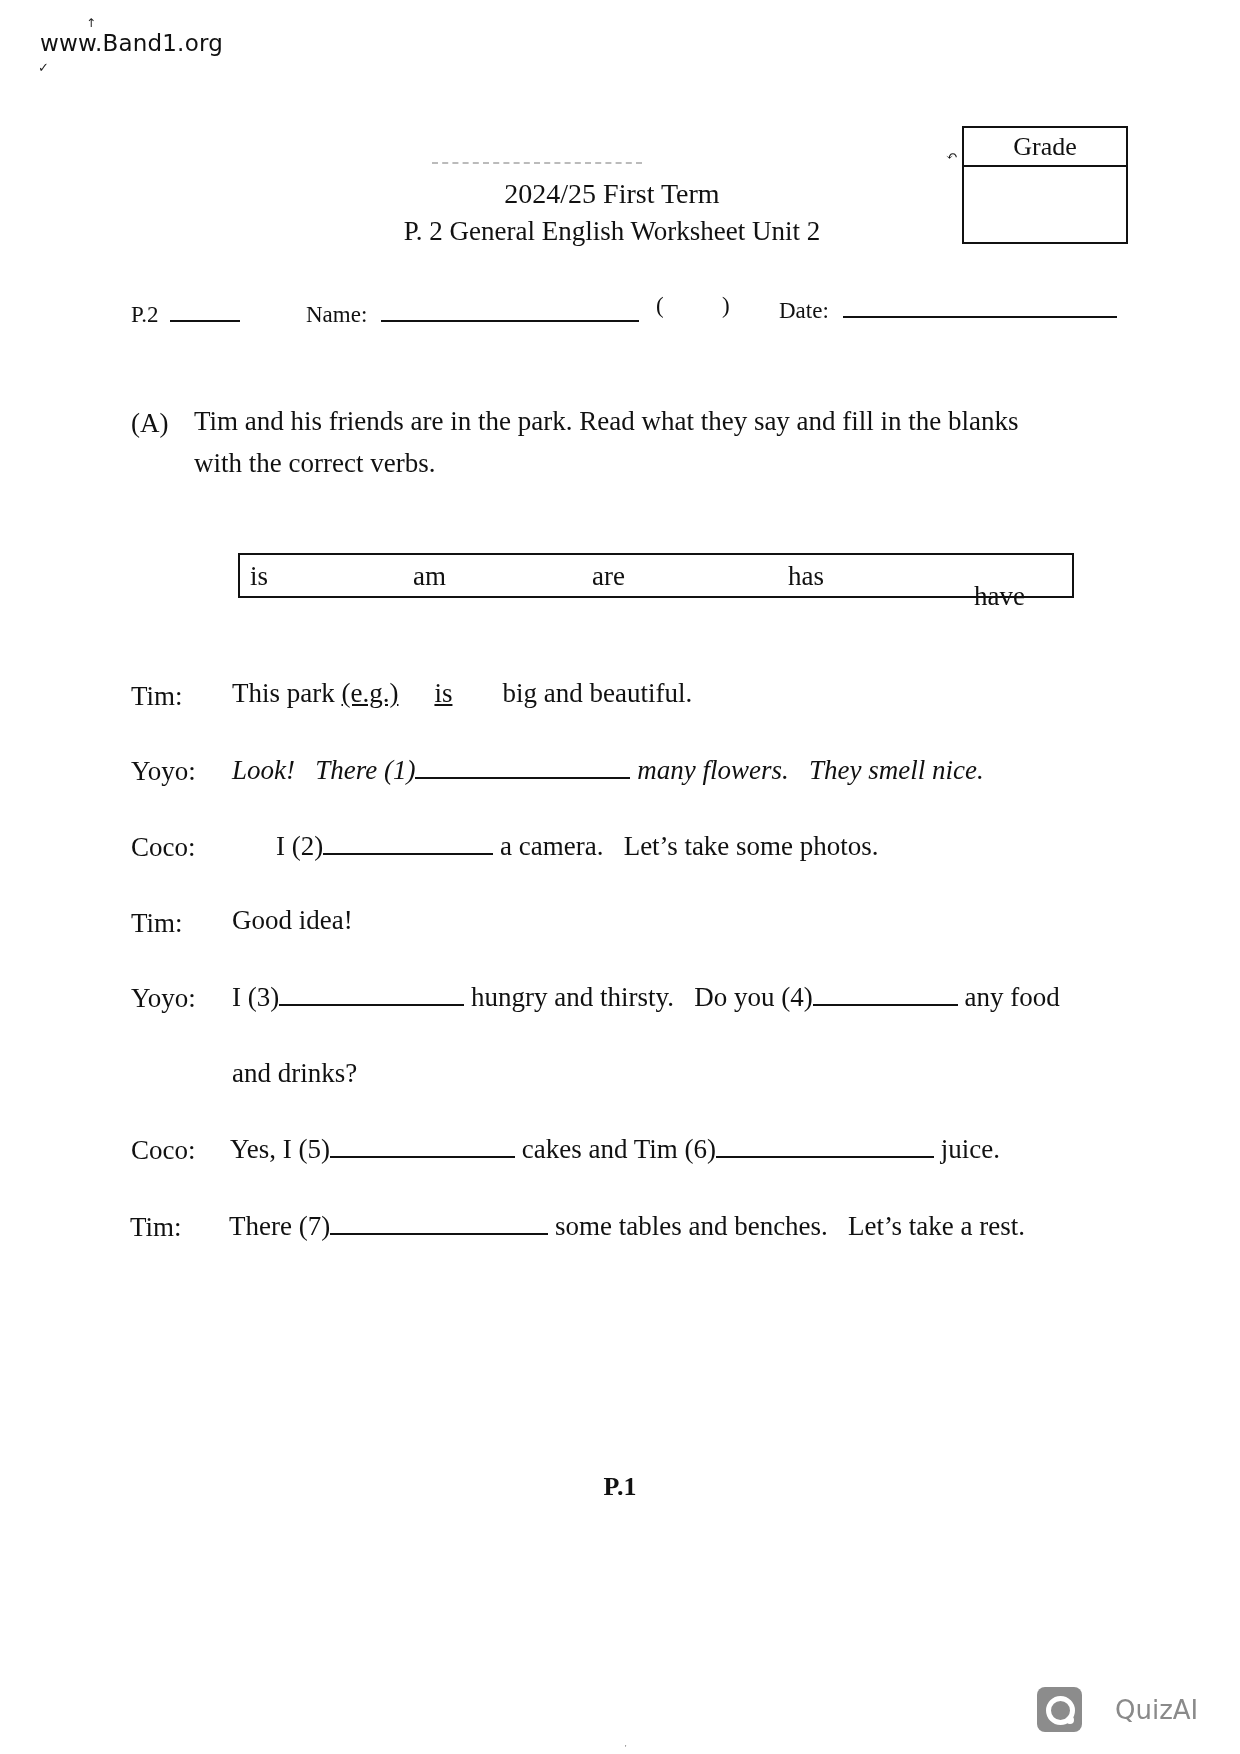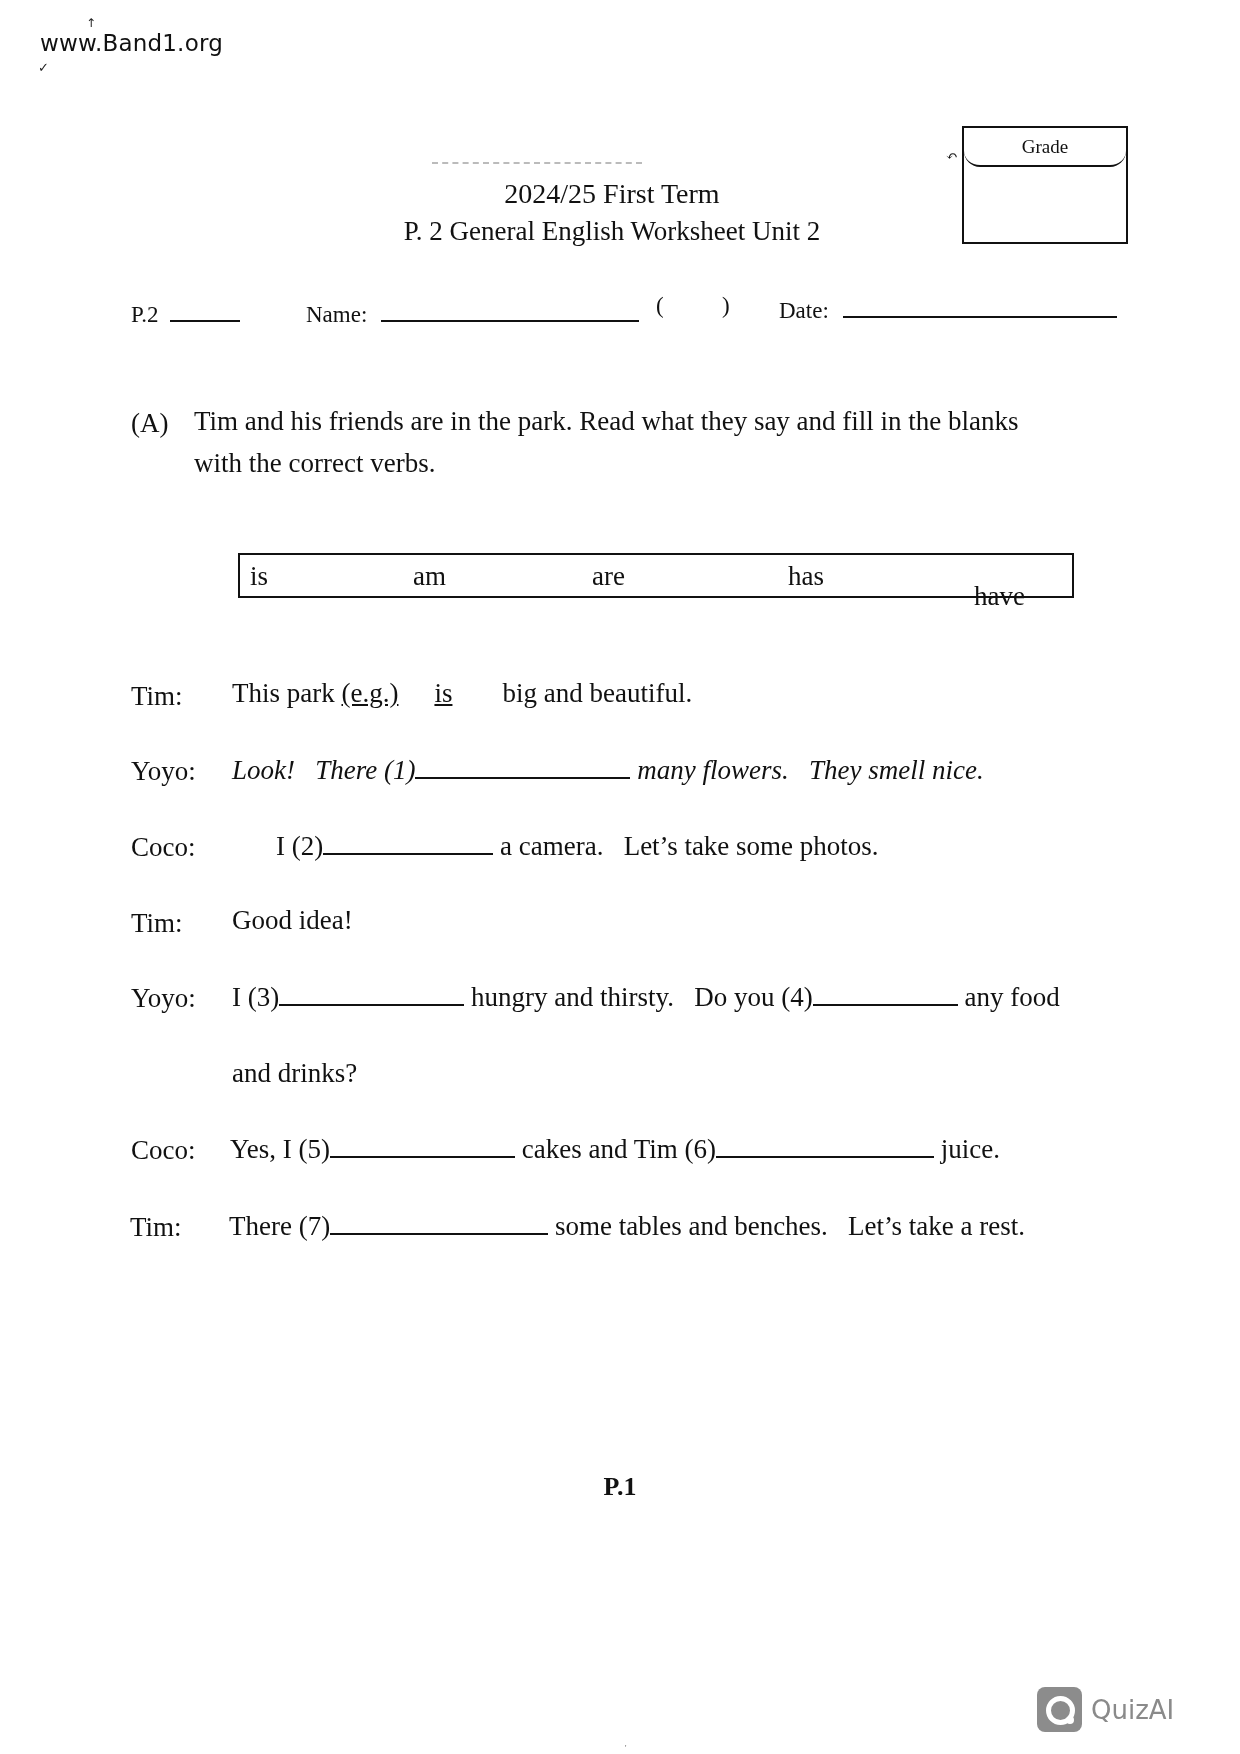--- a/index.html
+++ b/index.html
@@ -5,31 +5,31 @@
   html, body { margin: 0; padding: 0; background: #ffffff; }
   body { width: 1240px; height: 1754px; position: relative; overflow: hidden; font-family: "Liberation Serif", "DejaVu Serif", serif; color: #111; }
   .abs { position: absolute; white-space: nowrap; }
   .watermark { left: 40px; top: 30px; font-family: "DejaVu Sans", "Liberation Sans", sans-serif; font-size: 23px; color: #111; letter-spacing: 0.2px; }
   .mark-top { left: 86px; top: 16px; font-size: 12px; color: #222; font-family: "DejaVu Sans", sans-serif; }
   .mark-bot { left: 38px; top: 60px; font-size: 13px; color: #222; font-family: "DejaVu Sans", sans-serif; }
   .faint-line { left: 432px; top: 162px; width: 210px; height: 0; border-top: 2px dashed #bbb; }
   .term { left: 0; width: 1224px; text-align: center; top: 178px; font-size: 28px; }
   .title { left: 0; width: 1224px; text-align: center; top: 216px; font-size: 27px; }
   .grade-box { left: 962px; top: 126px; width: 166px; height: 118px; border: 2px solid #111; box-sizing: border-box; }
-  .grade-head { position: absolute; left: 0; top: 0; width: 100%; height: 39px; border-bottom: 2px solid #111; box-sizing: border-box; text-align: center; font-size: 19px; line-height: 38px; border-radius: 16px; }
+  .grade-head { position: absolute; left: 0; top: 0; width: 100%; height: 39px; border-bottom: 2px solid #111; box-sizing: border-box; text-align: center; font-size: 26px; line-height: 38px; }
   .grade-tick { left: 946px; top: 148px; font-size: 14px; }
   .row { font-size: 23px; }
   .blank { display: inline-block; border-bottom: 2px solid #111; height: 24px; vertical-align: baseline; }
   .verb-box { left: 238px; top: 553px; width: 836px; height: 45px; border: 2px solid #111; box-sizing: border-box; }
   .verb { position: absolute; top: 6px; font-size: 27px; }
   .speaker { font-size: 27px; }
   .line { font-size: 27px; }
   .eg { text-decoration: underline; }
   .page-num { left: 0; width: 1240px; text-align: center; top: 1472px; font-size: 26px; font-weight: bold; }
-  .quizai { left: 1037px; top: 1687px; display: flex; align-items: center; }
+  .quizai { left: 1037px; top: 1687px; display: flex; align-items: center; gap: 24px; }
   .qz-icon { width: 45px; height: 45px; border-radius: 8px; background: #8c8c8c; position: relative; }
   .qz-ring { position: absolute; left: 9px; top: 9px; width: 19px; height: 19px; border: 5px solid #fff; border-radius: 50%; }
   .qz-dot { position: absolute; left: 29px; top: 29px; width: 8px; height: 8px; border-radius: 50%; background: #fff; }
   .qz-text { margin-left: 9px; font-family: "DejaVu Sans", "Liberation Sans", sans-serif; font-size: 26px; color: #8a8a8a; }
   .tiny-mark { left: 625px; top: 1744px; font-size: 8px; color: #666; }
 </style>
 </head>
 <body>
 
 <div class="abs mark-top">↑</div>

